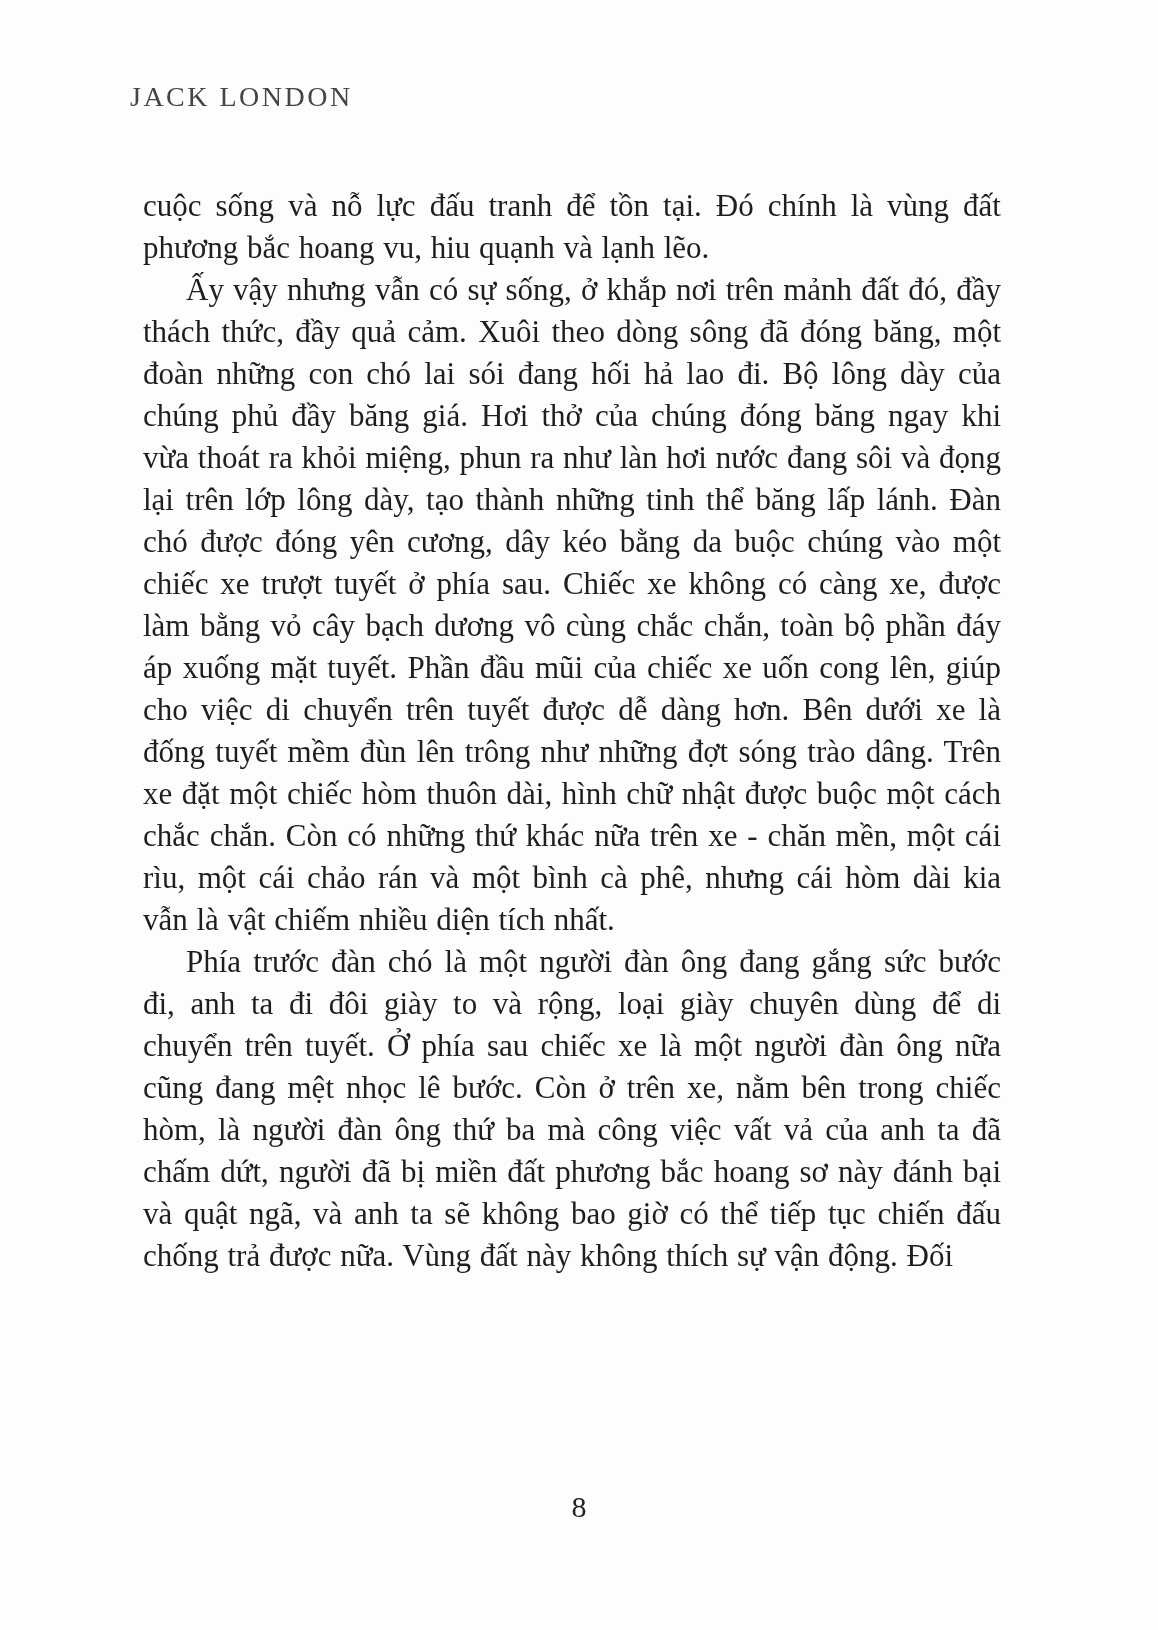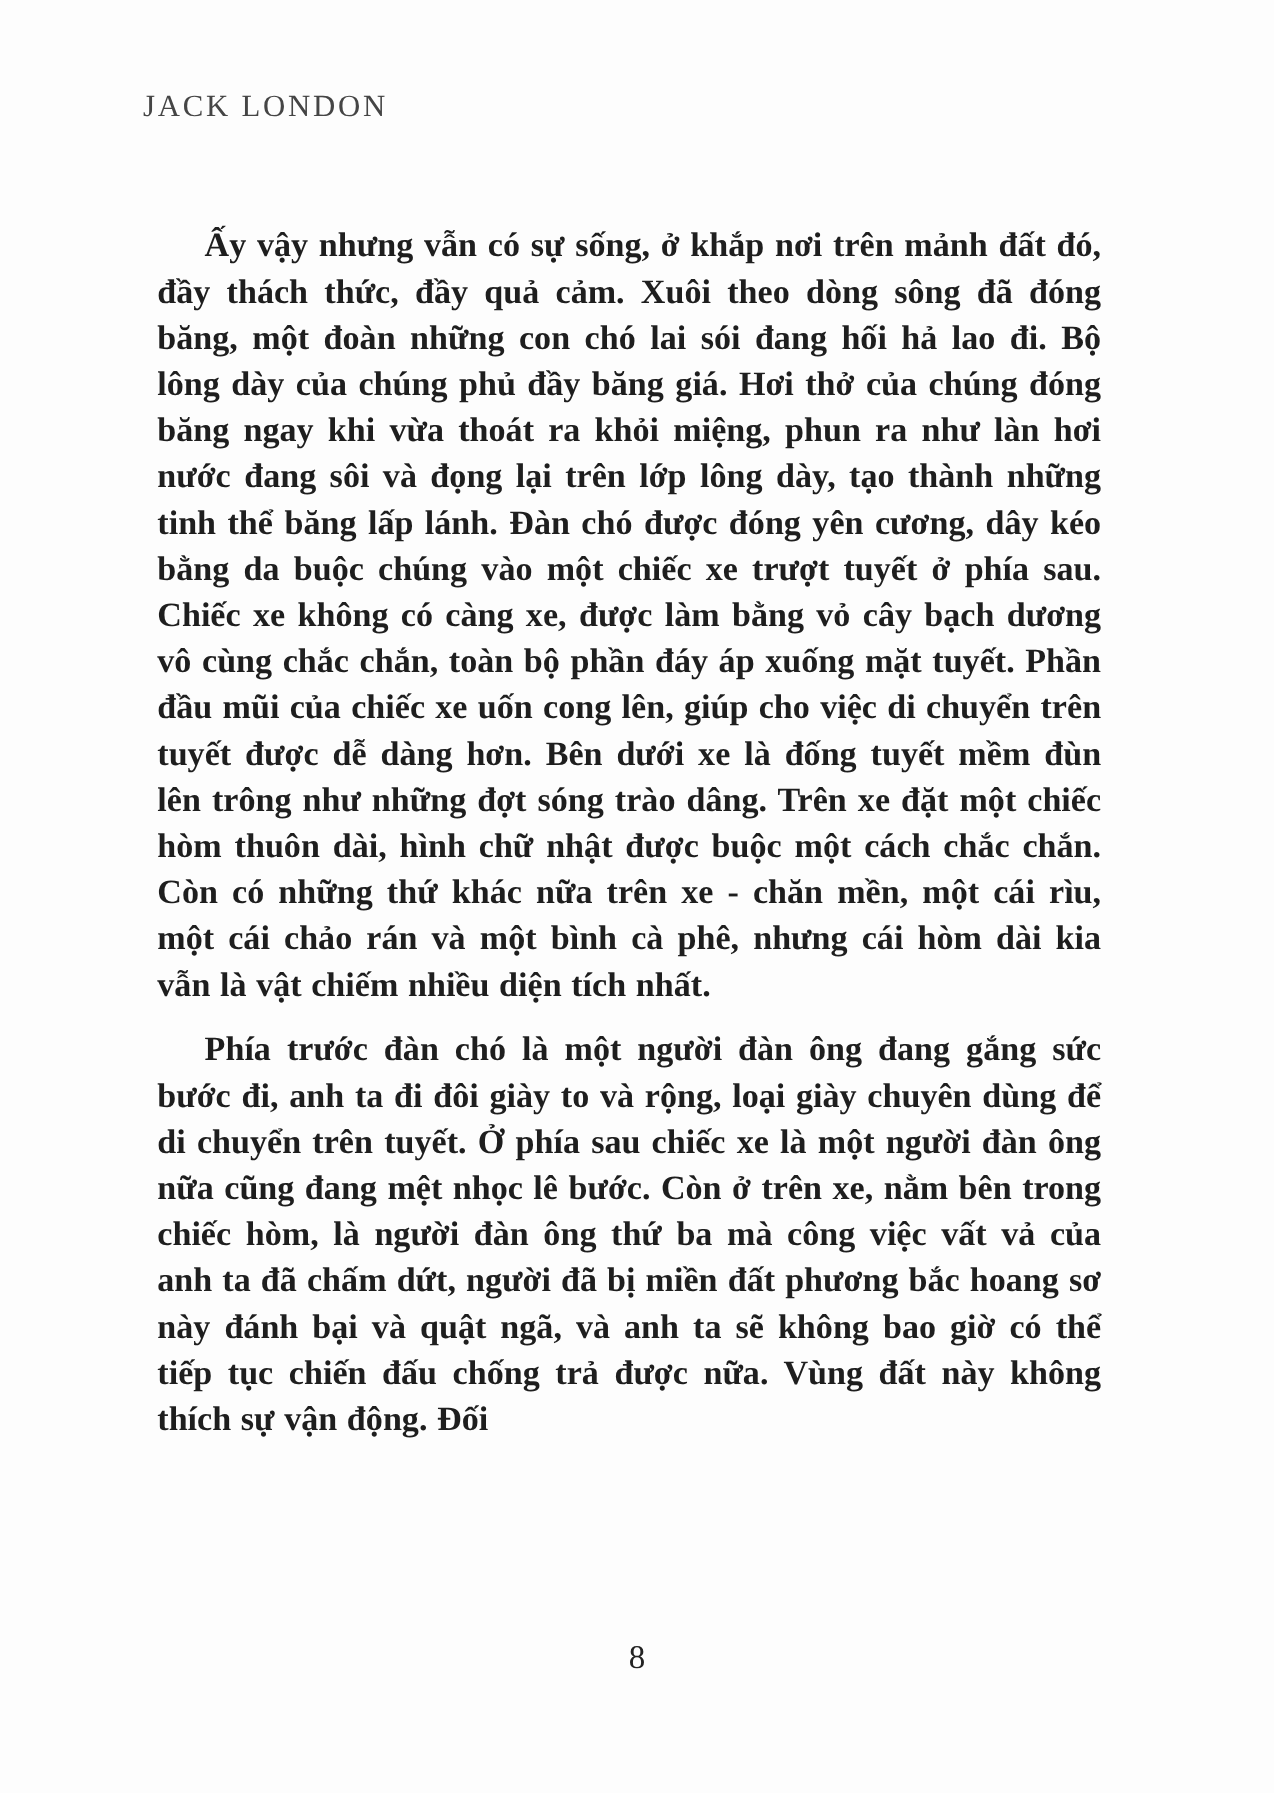--- a/index.html
+++ b/index.html
@@ -36,41 +36,40 @@
   .body-text p {
     margin: 0;
     font-size: 31px;
     line-height: 42px;
     color: #1e1e1e;
     text-align: justify;
     word-spacing: 1px;
   }
   .body-text p.indent {
     text-indent: 43px;
-    margin-top: 17px;
-    font-weight: bold;
   }
   .page-number {
     position: absolute;
     left: 0;
     top: 1489px;
     width: 100%;
     text-align: center;
     font-size: 30px;
     line-height: 36px;
     color: #222222;
   }
 </style>
 </head>
 <body>
 
 <div class="page">
 
   <div class="running-header">JACK LONDON</div>
 
   <div class="body-text">
+    <p>cuộc sống và nỗ lực đấu tranh để tồn tại. Đó chính là vùng đất phương bắc hoang vu, hiu quạnh và lạnh lẽo.</p>
     <p class="indent">Ấy vậy nhưng vẫn có sự sống, ở khắp nơi trên mảnh đất đó, đầy thách thức, đầy quả cảm. Xuôi theo dòng sông đã đóng băng, một đoàn những con chó lai sói đang hối hả lao đi. Bộ lông dày của chúng phủ đầy băng giá. Hơi thở của chúng đóng băng ngay khi vừa thoát ra khỏi miệng, phun ra như làn hơi nước đang sôi và đọng lại trên lớp lông dày, tạo thành những tinh thể băng lấp lánh. Đàn chó được đóng yên cương, dây kéo bằng da buộc chúng vào một chiếc xe trượt tuyết ở phía sau. Chiếc xe không có càng xe, được làm bằng vỏ cây bạch dương vô cùng chắc chắn, toàn bộ phần đáy áp xuống mặt tuyết. Phần đầu mũi của chiếc xe uốn cong lên, giúp cho việc di chuyển trên tuyết được dễ dàng hơn. Bên dưới xe là đống tuyết mềm đùn lên trông như những đợt sóng trào dâng. Trên xe đặt một chiếc hòm thuôn dài, hình chữ nhật được buộc một cách chắc chắn. Còn có những thứ khác nữa trên xe - chăn mền, một cái rìu, một cái chảo rán và một bình cà phê, nhưng cái hòm dài kia vẫn là vật chiếm nhiều diện tích nhất.</p>
     <p class="indent">Phía trước đàn chó là một người đàn ông đang gắng sức bước đi, anh ta đi đôi giày to và rộng, loại giày chuyên dùng để di chuyển trên tuyết. Ở phía sau chiếc xe là một người đàn ông nữa cũng đang mệt nhọc lê bước. Còn ở trên xe, nằm bên trong chiếc hòm, là người đàn ông thứ ba mà công việc vất vả của anh ta đã chấm dứt, người đã bị miền đất phương bắc hoang sơ này đánh bại và quật ngã, và anh ta sẽ không bao giờ có thể tiếp tục chiến đấu chống trả được nữa. Vùng đất này không thích sự vận động. Đối</p>
   </div>
 
   <div class="page-number">8</div>
 
 </div>
 
 </body></html>

